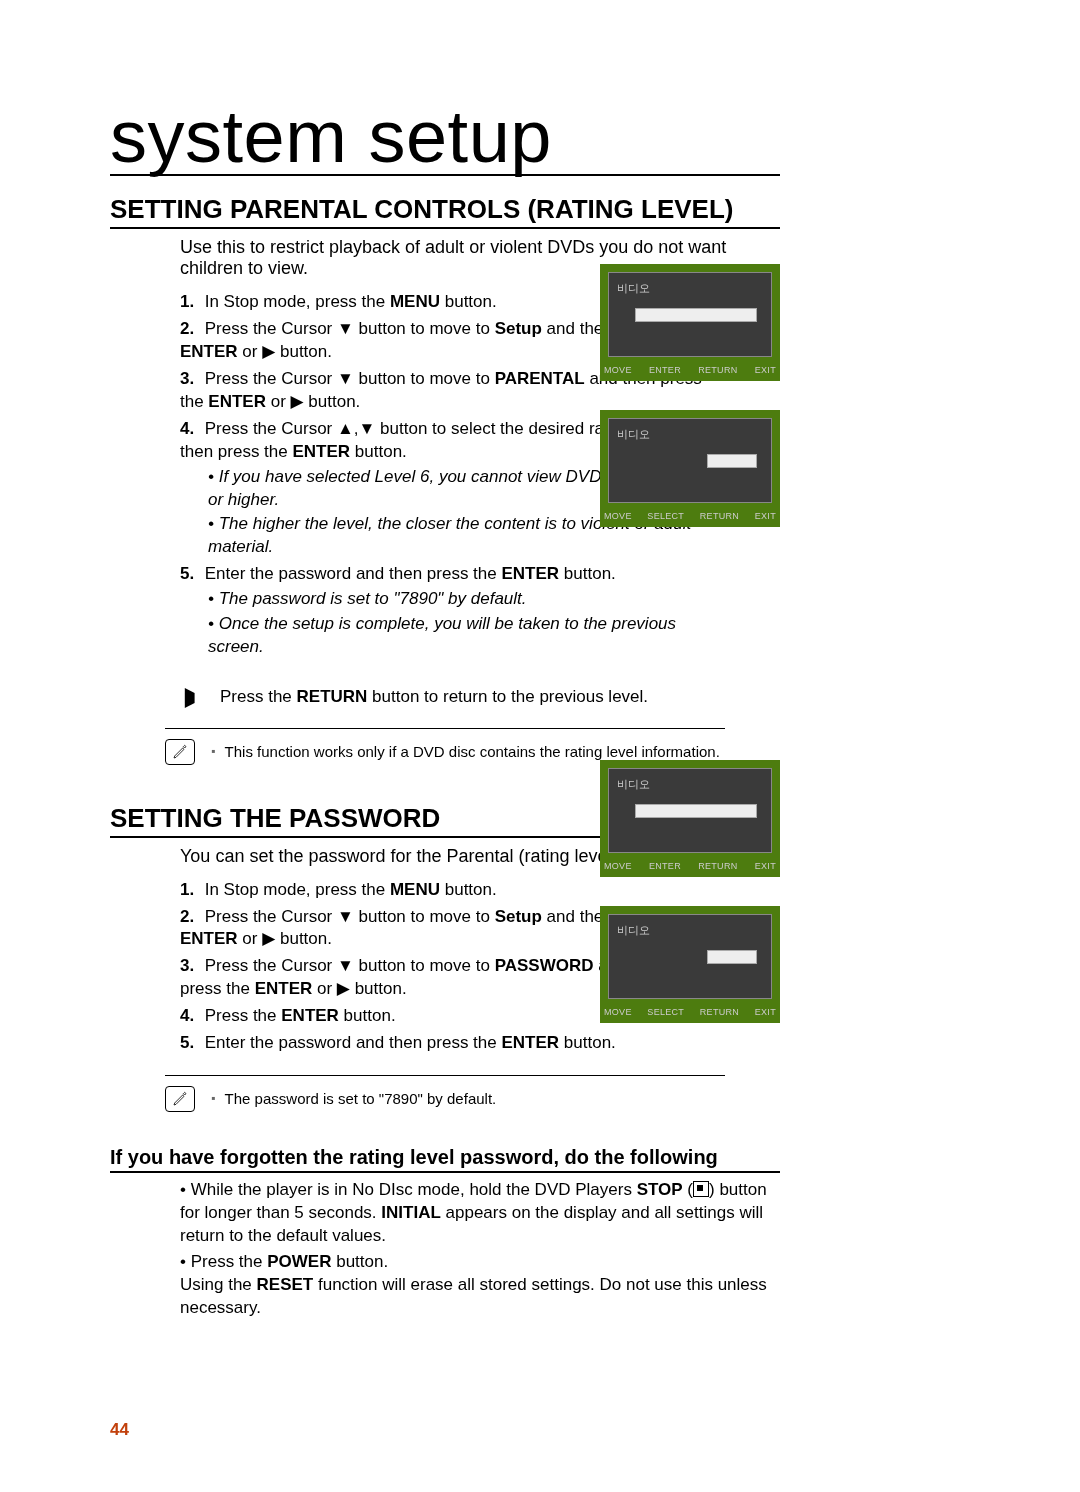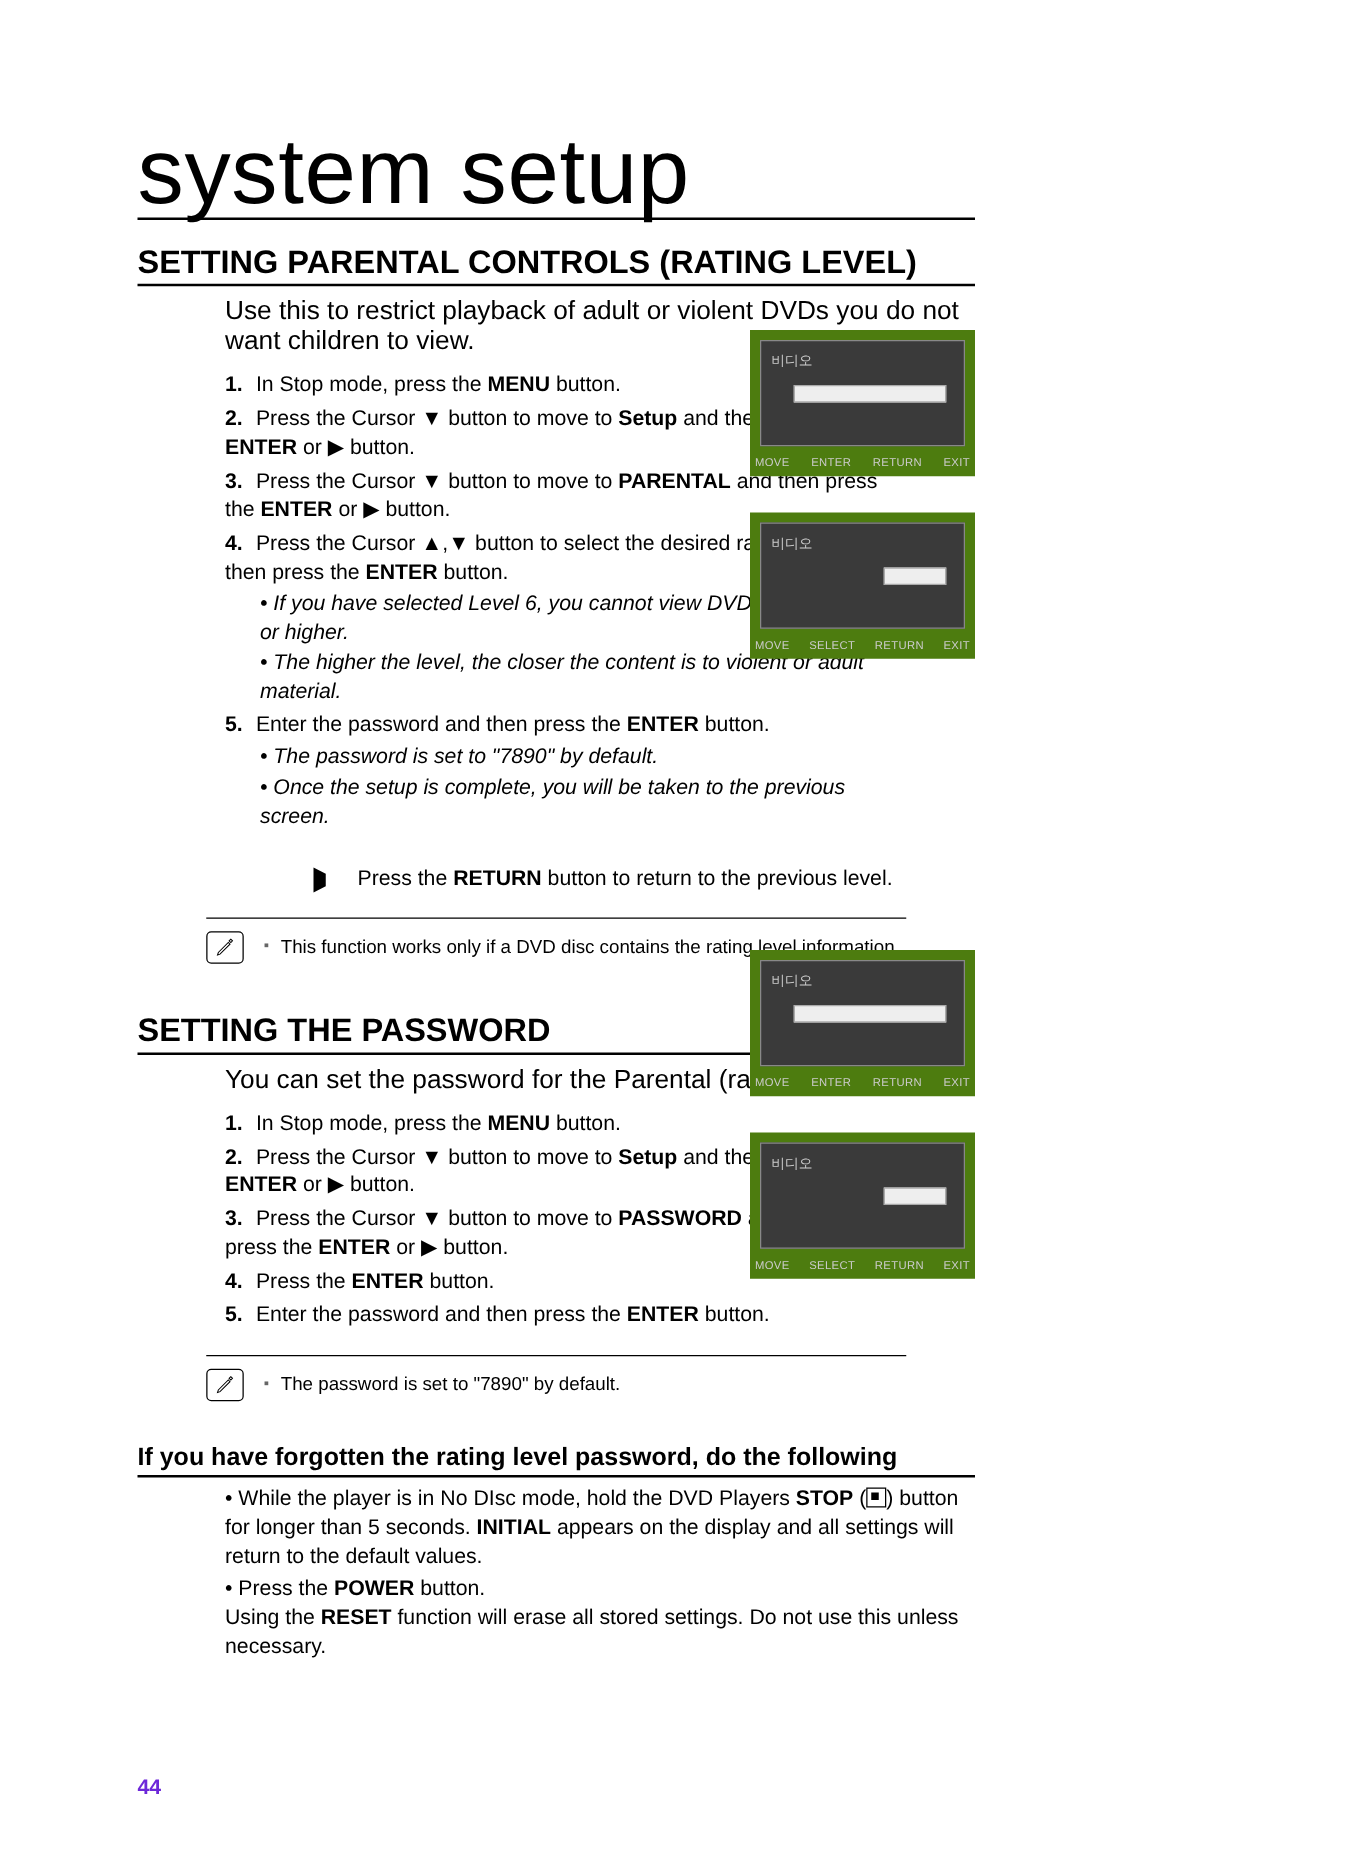--- a/index.html
+++ b/index.html
@@ -25,28 +25,28 @@
   h2.section-h{
     font-size:26px;
     font-weight:bold;
     margin:18px 0 8px 0;
   }
   h2.section-h .line{
     display:block;
     border-bottom:2px solid #000;
     margin-top:2px;
   }
-  .intro{font-size:21px;margin:6px 0 6px 70px;}
+  .intro{font-size:18px;margin:6px 0 6px 70px;}
   ol.steps{margin:12px 0 0 70px;padding:0;list-style:none;font-size:17px;}
   ol.steps>li{margin:4px 0;line-height:1.35;max-width:530px;}
   ol.steps>li .num{font-weight:bold;display:inline-block;width:20px;}
   ul.bullets{margin:2px 0 2px 28px;padding:0;list-style:none;max-width:500px;}
   ul.bullets>li{margin:2px 0;font-style:italic;}
   ul.bullets>li:before{content:"• ";}
-  .arrows{margin:28px 0 0 70px;font-size:17px;text-align:center;}
+  .arrows{margin:28px 0 0 70px;font-size:17px;}
   .arrows>div{margin:3px 0;}
   .arrows>div:before{
     content:"";
     display:inline-block;
     width:18px;height:10px;
     margin-right:8px;
     vertical-align:middle;
     background:transparent;
     border-left:14px solid #000;
     border-top:5px solid transparent;
@@ -90,21 +90,21 @@
 
   h3.sub-h{
     font-size:20px;font-weight:bold;
     margin:34px 0 4px 0;
     border-bottom:2px solid #000;
     padding-bottom:2px;
   }
   ul.reset{margin:6px 0 0 70px;padding:0;list-style:none;font-size:17px;}
   ul.reset>li{margin:3px 0;line-height:1.35;}
   ul.reset>li:before{content:"• ";}
-  .pagenum{position:absolute;left:110px;bottom:52px;font-weight:bold;color:#6d28d9;font-size:17px;}
+  .pagenum{position:absolute;left:110px;bottom:52px;font-weight:bold;color:#c2410c;font-size:17px;}
   b{font-weight:bold;}
   .stop-square{
     display:inline-block;width:14px;height:14px;border:1.5px solid #000;
     vertical-align:-2px;position:relative;
   }
   .stop-square:after{
     content:"";position:absolute;left:3px;top:3px;width:6px;height:6px;background:#000;
   }
 </style>
 </head>

